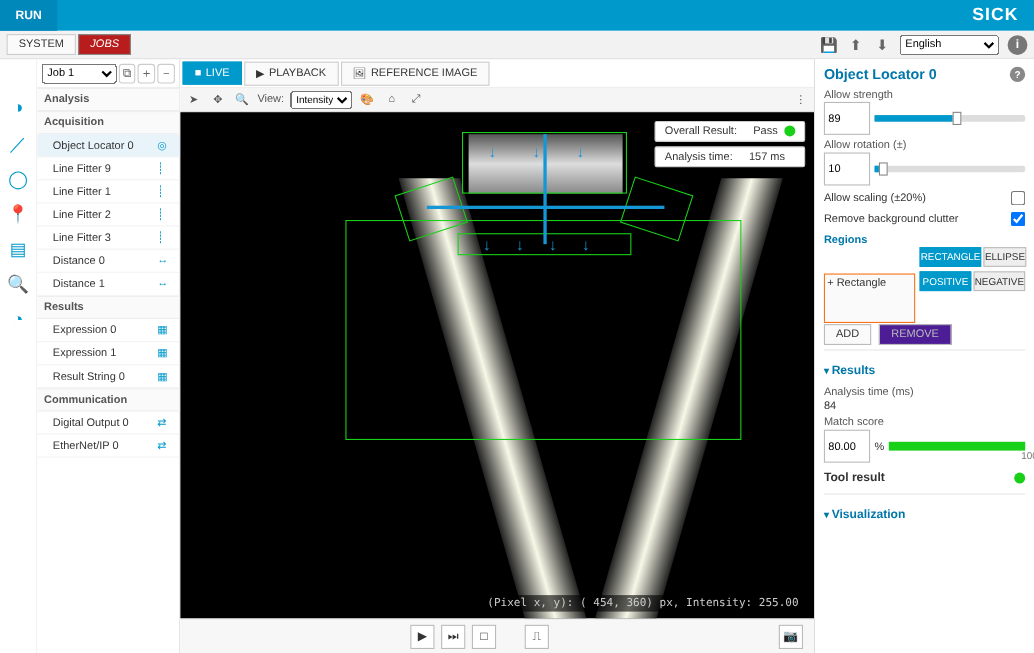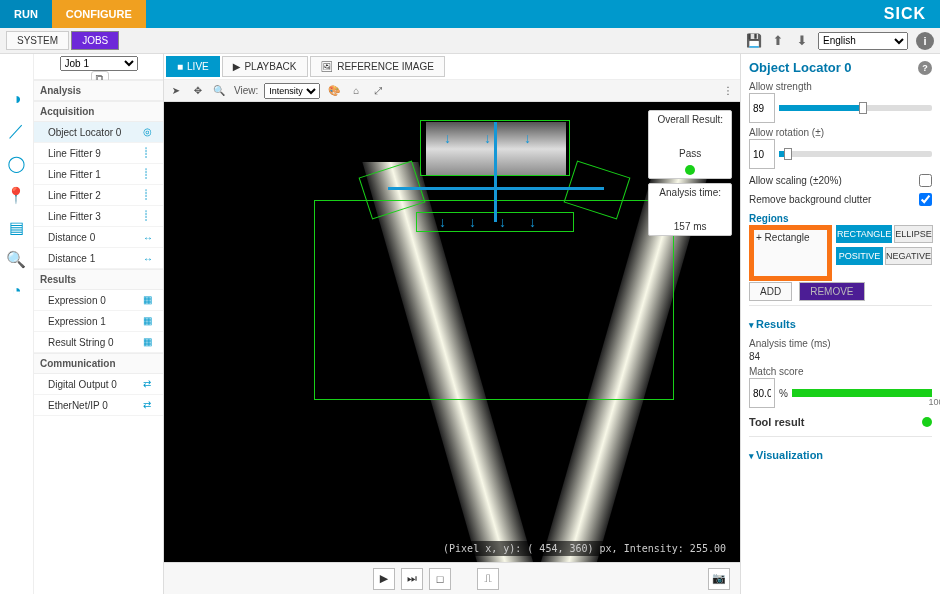--- a/index.html
+++ b/index.html
@@ -9,36 +9,36 @@
 .topbar { height: 28px; background: #0099cc; display: flex; align-items: stretch; }
 .tb-btn { padding: 0 14px; display: flex; align-items: center; font-size: 11px; font-weight: bold; cursor: pointer; }
 .tb-run { background: #0088bb; color: #fff; }
 .tb-configure { background: #f0a020; color: #fff; }
 .tb-spacer { flex: 1; }
 .tb-logo { color: #fff; font-weight: bold; font-size: 16px; padding: 0 14px; display: flex; align-items: center; letter-spacing: 1px; }
 
 
 .secondbar { height: 26px; background: #f2f2f2; border-bottom: 1px solid #ddd; display: flex; align-items: center; padding: 0 6px; }
 .sb-tab { padding: 3px 10px; border: 1px solid #ccc; background: #fafafa; margin-right: 2px; font-size: 10px; cursor: pointer; }
-.sb-tab.active { background: #6d28d9; color: #fff; border-color: #888; }
+.sb-tab.active { background: #b91c1c; color: #fff; border-color: #888; font-style: italic; }
 .sb-spacer { flex: 1; }
 .sb-icon { width: 20px; height: 20px; display: flex; align-items: center; justify-content: center; margin: 0 2px; color: #666; cursor: pointer; font-size: 13px; }
 .sb-lang { width: 90px; height: 18px; font-size: 10px; margin: 0 4px; }
 .sb-info { width: 18px; height: 18px; border-radius: 50%; background: #777; color: #fff; display: flex; align-items: center; justify-content: center; font-size: 11px; font-weight: bold; margin-left: 4px; }
 
 
 .main { display: flex; height: calc(100% - 54px); }
 .col-icons { width: 34px; background: #fff; border-right: 1px solid #eee; display: flex; flex-direction: column; align-items: center; padding-top: 6px; }
 .ci { width: 26px; height: 26px; margin-bottom: 6px; display: flex; align-items: center; justify-content: center; cursor: pointer; color: #0099cc; font-size: 16px; }
 .col-tree { width: 130px; background: #fff; border-right: 1px solid #ddd; display: flex; flex-direction: column; }
 .col-center { flex: 1; display: flex; flex-direction: column; background: #fff; }
 .col-right { width: 200px; background: #fff; border-left: 1px solid #ddd; padding: 6px 8px; overflow-y: auto; }
 
 
-.jobbar { height: 26px; display: flex; align-items: center; padding: 2px 4px; border-bottom: 1px solid #eee; flex-direction: column; }
+.jobbar { height: 26px; display: flex; align-items: center; padding: 2px 4px; border-bottom: 1px solid #eee; }
 .job-select { width: 78px; height: 18px; font-size: 10px; }
 .jobbar .mini { width: 18px; height: 18px; border: 1px solid #ccc; border-radius: 3px; display: flex; align-items: center; justify-content: center; margin-left: 2px; font-size: 11px; color: #666; cursor: pointer; }
 
 
 .tree-section { padding: 4px 6px; font-weight: bold; font-size: 10px; color: #555; border-bottom: 1px solid #eee; border-top: 1px solid #eee; background: #fafafa; }
 .tree-item { padding: 4px 8px 4px 14px; font-size: 10px; display: flex; align-items: center; justify-content: space-between; border-bottom: 1px solid #f3f3f3; cursor: pointer; }
 .tree-item.sel { background: #e8f4fa; }
 .tree-item .tic { width: 12px; height: 12px; color: #0099cc; font-size: 10px; }
 
 
@@ -47,21 +47,21 @@
 .ctab.active { background: #0099cc; color: #fff; border-color: #0099cc; }
 
 
 .vtool { height: 22px; background: #f5f5f5; border-bottom: 1px solid #ddd; display: flex; align-items: center; padding: 0 4px; gap: 6px; font-size: 10px; color: #555; }
 .vtool .vi { width: 16px; height: 16px; display: flex; align-items: center; justify-content: center; cursor: pointer; }
 .vtool select { height: 16px; font-size: 9px; }
 
 
 .viewarea { flex: 1; background: #000; position: relative; overflow: hidden; }
 .status-cards { position: absolute; top: 8px; right: 8px; display: flex; flex-direction: column; gap: 4px; z-index: 5; }
-.scard { background: #fff; border: 1px solid #ccc; padding: 3px 8px; font-size: 10px; border-radius: 2px; display: flex; align-items: center; gap: 6px; flex-direction: column; }
+.scard { background: #fff; border: 1px solid #ccc; padding: 3px 8px; font-size: 10px; border-radius: 2px; display: flex; gap: 6px; }
 .dot-pass { width: 10px; height: 10px; border-radius: 50%; background: #18d018; }
 .coord { position: absolute; bottom: 6px; right: 8px; background: rgba(0,0,0,.6); color: #ccc; font-family: monospace; font-size: 10px; padding: 2px 6px; }
 
 
 .ashape { position: absolute; inset: 0; }
 .leg { position: absolute; background: linear-gradient(90deg, #222, #f8f8e8, #222); }
 .legL { width: 56px; height: 430px; left: 260px; top: 60px; transform: skewX(16deg); }
 .legR { width: 56px; height: 430px; right: 90px; top: 60px; transform: skewX(-16deg); }
 .topbeam { position: absolute; left: 262px; top: 20px; width: 140px; height: 54px; background: linear-gradient(#555,#ddd,#888); }
 .roi { position: absolute; border: 1px solid #18d018; }
@@ -81,45 +81,44 @@
 .pbtn.camera { margin-left: auto; margin-right: 10px; }
 .playbar .spacer-l { margin-left: auto; }
 
 
 .rp-title { font-size: 13px; font-weight: bold; color: #0077aa; display: flex; justify-content: space-between; align-items: center; margin-bottom: 6px; }
 .rp-sec { font-size: 11px; font-weight: bold; color: #0077aa; padding: 4px 0; cursor: pointer; }
 .rp-sec::before { content: "▸ "; font-size: 9px; }
 .rp-sec.open::before { content: "▾ "; }
 .rp-field { font-size: 10px; color: #555; margin: 4px 0 1px; }
 .rp-row { display: flex; align-items: center; gap: 4px; margin-bottom: 4px; }
-.rp-num { width: 26px; height: 16px; font-size: 10px; padding: 14px 3px; border: 1px solid #bbb; }
+.rp-num { width: 42px; height: 16px; font-size: 10px; padding: 14px 3px; border: 1px solid #bbb; }
 .slider { flex: 1; height: 6px; background: #ddd; position: relative; border-radius: 2px; }
 .slider .fill { position: absolute; left: 0; top: 0; bottom: 0; background: #0099cc; }
 .slider .handle { position: absolute; top: -3px; width: 8px; height: 12px; background: #fff; border: 1px solid #888; transform: translateX(-4px); }
 .chk { width: 13px; height: 13px; }
-.reg-box { border: 5px solid #f97316; height: 56px; background: #fafafa; font-size: 10px; padding: 2px; margin-bottom: 4px; }
+.reg-box { border: 1px solid #f97316; height: 45px; background: #fafafa; font-size: 10px; padding: 2px; margin-bottom: 4px; margin-top: 24px; }
 .btnset { display: flex; gap: 2px; margin-bottom: 4px; }
 .bbtn { flex: 1; padding: 3px 0; font-size: 9px; text-align: center; border: 1px solid #bbb; background: #eee; cursor: pointer; }
 .bbtn.primary { background: #0099cc; color: #fff; border-color: #0099cc; }
 .sbtn { padding: 3px 10px; font-size: 10px; border: 1px solid #bbb; background: #fafafa; cursor: pointer; margin-right: 4px; }
 .sbtn.disabled { color: #bbb; background: #4c1d95; }
 .rp-hr { border: none; border-top: 1px solid #e6e6e6; margin: 8px 0; }
 .rp-plain { font-size: 10px; margin: 2px 0; }
 .msrow { display: flex; align-items: center; gap: 4px; font-size: 10px; }
 .msbar { flex: 1; height: 8px; background: #18d018; position: relative; }
 .msbar .end { position: absolute; right: -24px; top: 8px; font-size: 9px; color: #777; }
 .tool-dot { width: 10px; height: 10px; border-radius: 50%; background: #18d018; }
 .help { width: 14px; height: 14px; border-radius: 50%; background: #888; color: #fff; font-size: 9px; display: flex; align-items: center; justify-content: center; }
 </style>
 </head>
 <body>
 
 <div class="topbar">
   <div class="tb-btn tb-run">RUN</div>
-  <div class="tb-btn tb-configure">CONFIGURE</div>
   <div class="tb-spacer"></div>
   <div class="tb-logo">SICK</div>
 </div>
 
 <div class="secondbar">
   <div class="sb-tab">SYSTEM</div>
   <div class="sb-tab active">JOBS</div>
   <div class="sb-spacer"></div>
   <div class="sb-icon">💾</div>
   <div class="sb-icon">⬆</div>

